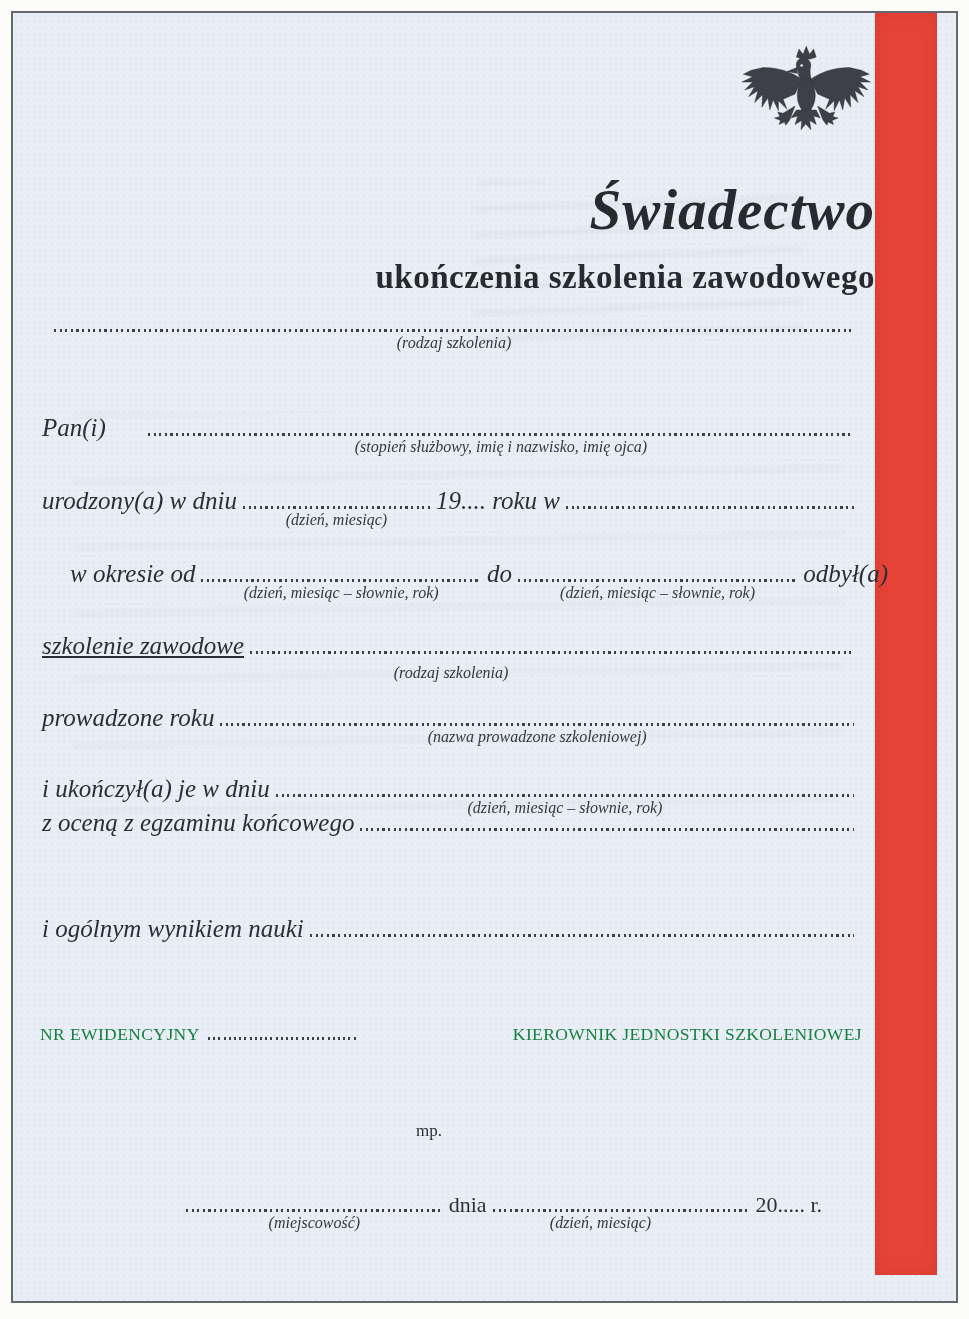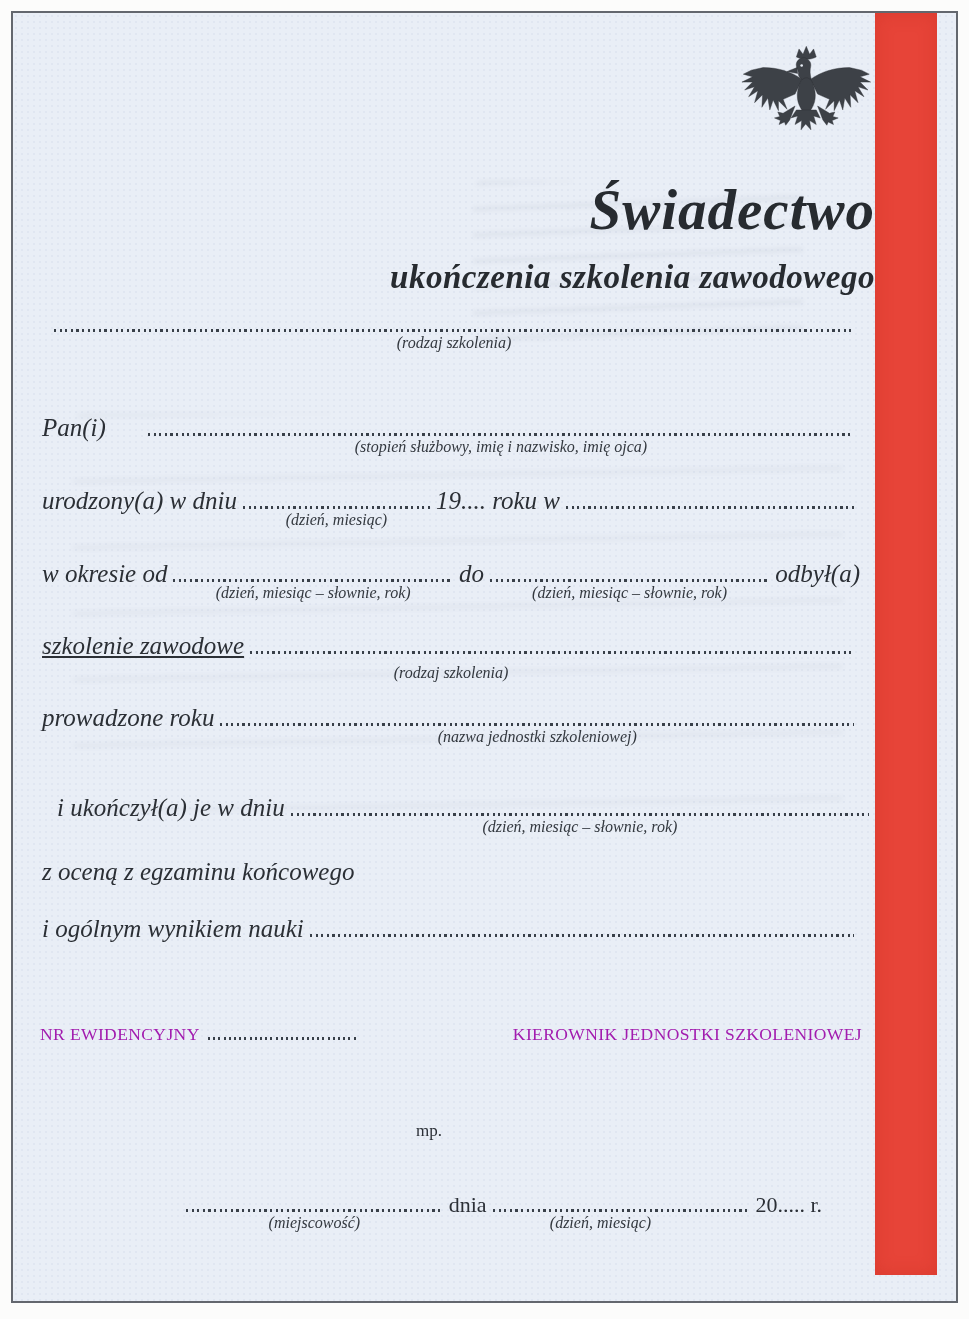--- a/index.html
+++ b/index.html
@@ -30,21 +30,21 @@
     background:repeating-linear-gradient(179deg, rgba(80,92,115,.9) 0 5px, transparent 5px 66px);}
 
   .head{position:absolute;left:0;width:862px;text-align:right;}
   .emblem{top:28px;height:126px;}
   .emblem svg{height:126px;}
   .title{
     top:168px;font-size:57px;font-weight:bold;font-style:italic;
     letter-spacing:1px;color:#272b30;line-height:1;
   }
   .subtitle{
-    top:246px;font-size:33px;font-weight:bold;font-style:italic;
+    top:246px;font-size:33px;font-weight:bold;
     color:#272b30;line-height:1.1;letter-spacing:.5px;
   }
 
   .frow{
     position:absolute;left:29px;width:818px;display:flex;
     font-size:25px;font-style:italic;line-height:30px;white-space:nowrap;color:#2b2f35;
   }
   .frow .lbl{flex:0 0 auto;}
   .dl{
     flex:1 1 0;height:3px;align-self:flex-end;margin:0 6px 7px 6px;position:relative;
@@ -52,28 +52,28 @@
   }
   .dl.first{margin-left:12px;}
   .cap{
     position:absolute;top:6px;left:50%;transform:translateX(-50%);
     font-size:16px;font-style:italic;white-space:nowrap;color:#33383f;line-height:1;
   }
   .rowcap{ 
     position:absolute;top:34px;left:50%;transform:translateX(-50%);
     font-size:16px;font-style:italic;white-space:nowrap;color:#33383f;line-height:1;
   }
-  .r1{top:316px;} .r2{top:400px;gap:36px;} .r3{top:473px;} .r4{top:546px;}
-  .r5{top:618px;text-decoration:underline;} .r6{top:690px;} .r7{top:780px;margin-left:15px;} .r8{top:844px;flex-direction:column;} .r9{top:901px;}
+  .r1{top:316px;} .r2{top:400px;gap:36px;} .r3{top:473px;} .r4{top:546px;margin-left:28px;}
+  .r5{top:618px;text-decoration:underline;} .r6{top:690px;} .r7{top:761px;} .r8{top:795px;} .r9{top:901px;}
   .flex15{flex-grow:1;} .flex21{flex-grow:1.54;}
 
   .footer-row{
     position:absolute;left:27px;top:1010px;width:822px;display:flex;
     align-items:center;font-size:17.5px;font-style:normal;letter-spacing:.4px;
-    color:#a21caf;line-height:22px;
+    color:#15803d;line-height:22px;
   }
   .footer-row .fdl{
     flex:0 0 150px;height:3px;margin:0 0 5px 8px;align-self:flex-end;
     background:repeating-linear-gradient(90deg,#394049 0 2px,transparent 2px 5.2px);
   }
   .footer-row .spacer{flex:1 1 auto;}
   .seal{
     position:absolute;left:416px;top:1108px;transform:translateX(-50%);
     font-size:17px;color:#2b2f36;
   }
@@ -168,21 +168,21 @@
 
   <div class="frow r5">
     <span class="lbl">szkolenie zawodowe</span>
     <div class="dl"></div>
     <span class="rowcap">(rodzaj szkolenia)</span>
   </div>
 
   <div class="frow r6">
     <span class="lbl">prowadzone roku</span>
     <div class="dl">
-      <span class="cap">(nazwa jednostki szkoleniowej)</span>
+      <span class="cap">(nazwa prowadzone szkoleniowej)</span>
     </div>
   </div>
 
   <div class="frow r7">
     <span class="lbl">i ukończył(a) je w dniu</span>
     <div class="dl">
       <span class="cap">(dzień, miesiąc – słownie, rok)</span>
     </div>
   </div>
 

